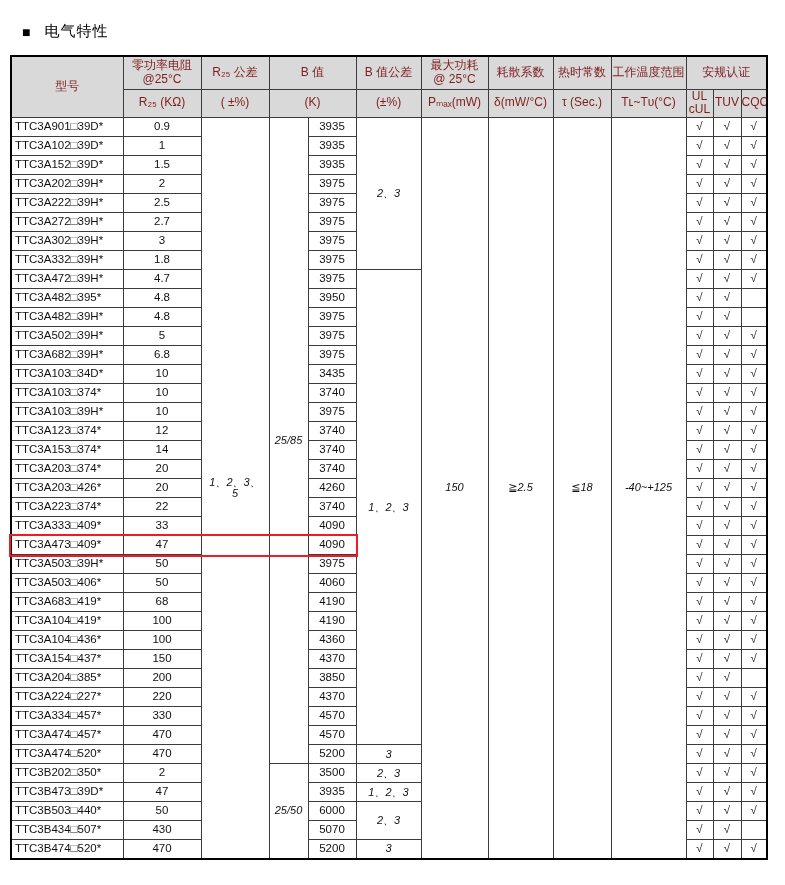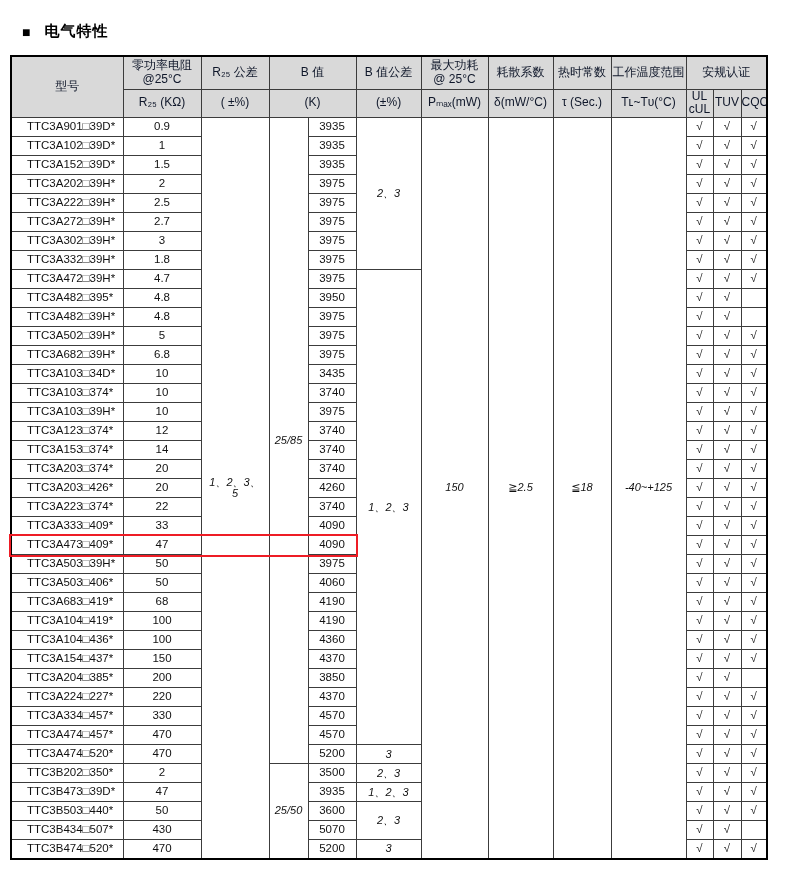--- a/index.html
+++ b/index.html
@@ -3,40 +3,40 @@
 <meta charset="utf-8">
 <style>
   html,body{margin:0;padding:0;}
   body{
     width:785px;height:885px;position:relative;background:#ffffff;
     font-family:"Liberation Sans","DejaVu Sans",sans-serif;color:#111;
     overflow:hidden;
   }
   .title-bar{position:absolute;left:22px;top:22px;display:flex;align-items:center;gap:14px;}
   .title-bullet{font-size:14px;line-height:1;color:#000;}
-  .title-text{font-size:15px;font-weight:bold;color:#000;letter-spacing:1px;}
+  .title-text{font-size:15px;font-weight:normal;color:#000;letter-spacing:1px;}
 
   table.spec{
     position:absolute;left:10px;top:55px;width:756px;
     border-collapse:collapse;table-layout:fixed;
     border:2px solid #000;
   }
   .spec th,.spec td{
     border:1px solid #3c3c3c;
     text-align:center;vertical-align:middle;
     padding:0;overflow:hidden;
   }
   .spec thead th{
-    background:#d9d9d9;font-weight:normal;font-size:12px;line-height:1.15;color:#0f172a;
+    background:#d9d9d9;font-weight:normal;font-size:12px;line-height:1.15;color:#7f1d1d;
   }
   .spec thead tr.h1{height:33px;}
   .spec thead tr.h2{height:25px;}
   .spec tbody tr{height:19px;}
   .spec tbody td{font-size:11.5px;line-height:1;background:#fff;}
-  td.model{text-align:left;padding-left:15px;font-size:11.5px;letter-spacing:0;}
+  td.model{text-align:left;padding-left:3px;font-size:11.5px;letter-spacing:0;}
   .preline{white-space:pre-line;}
   .cert{font-size:11px;color:#222;}
   th.certh{font-size:10.5px;line-height:1.05;}
   .spec tbody td[rowspan]{font-size:11px;font-style:italic;}
   #hl{
     position:absolute;border:2px solid #ee1c25;pointer-events:none;
     background:transparent;z-index:5;
   }
 </style>
 </head>
@@ -391,21 +391,21 @@
         <td>47</td>
         <td>3935</td>
         <td rowspan="1">1、2、3</td>
         <td class="cert">√</td>
         <td class="cert">√</td>
         <td class="cert">√</td>
       </tr>
       <tr>
         <td class="model">TTC3B503□440*</td>
         <td>50</td>
-        <td>3600</td>
+        <td>6000</td>
         <td rowspan="2">2、3</td>
         <td class="cert">√</td>
         <td class="cert">√</td>
         <td class="cert">√</td>
       </tr>
       <tr>
         <td class="model">TTC3B434□507*</td>
         <td>430</td>
         <td>5070</td>
         <td class="cert">√</td>

